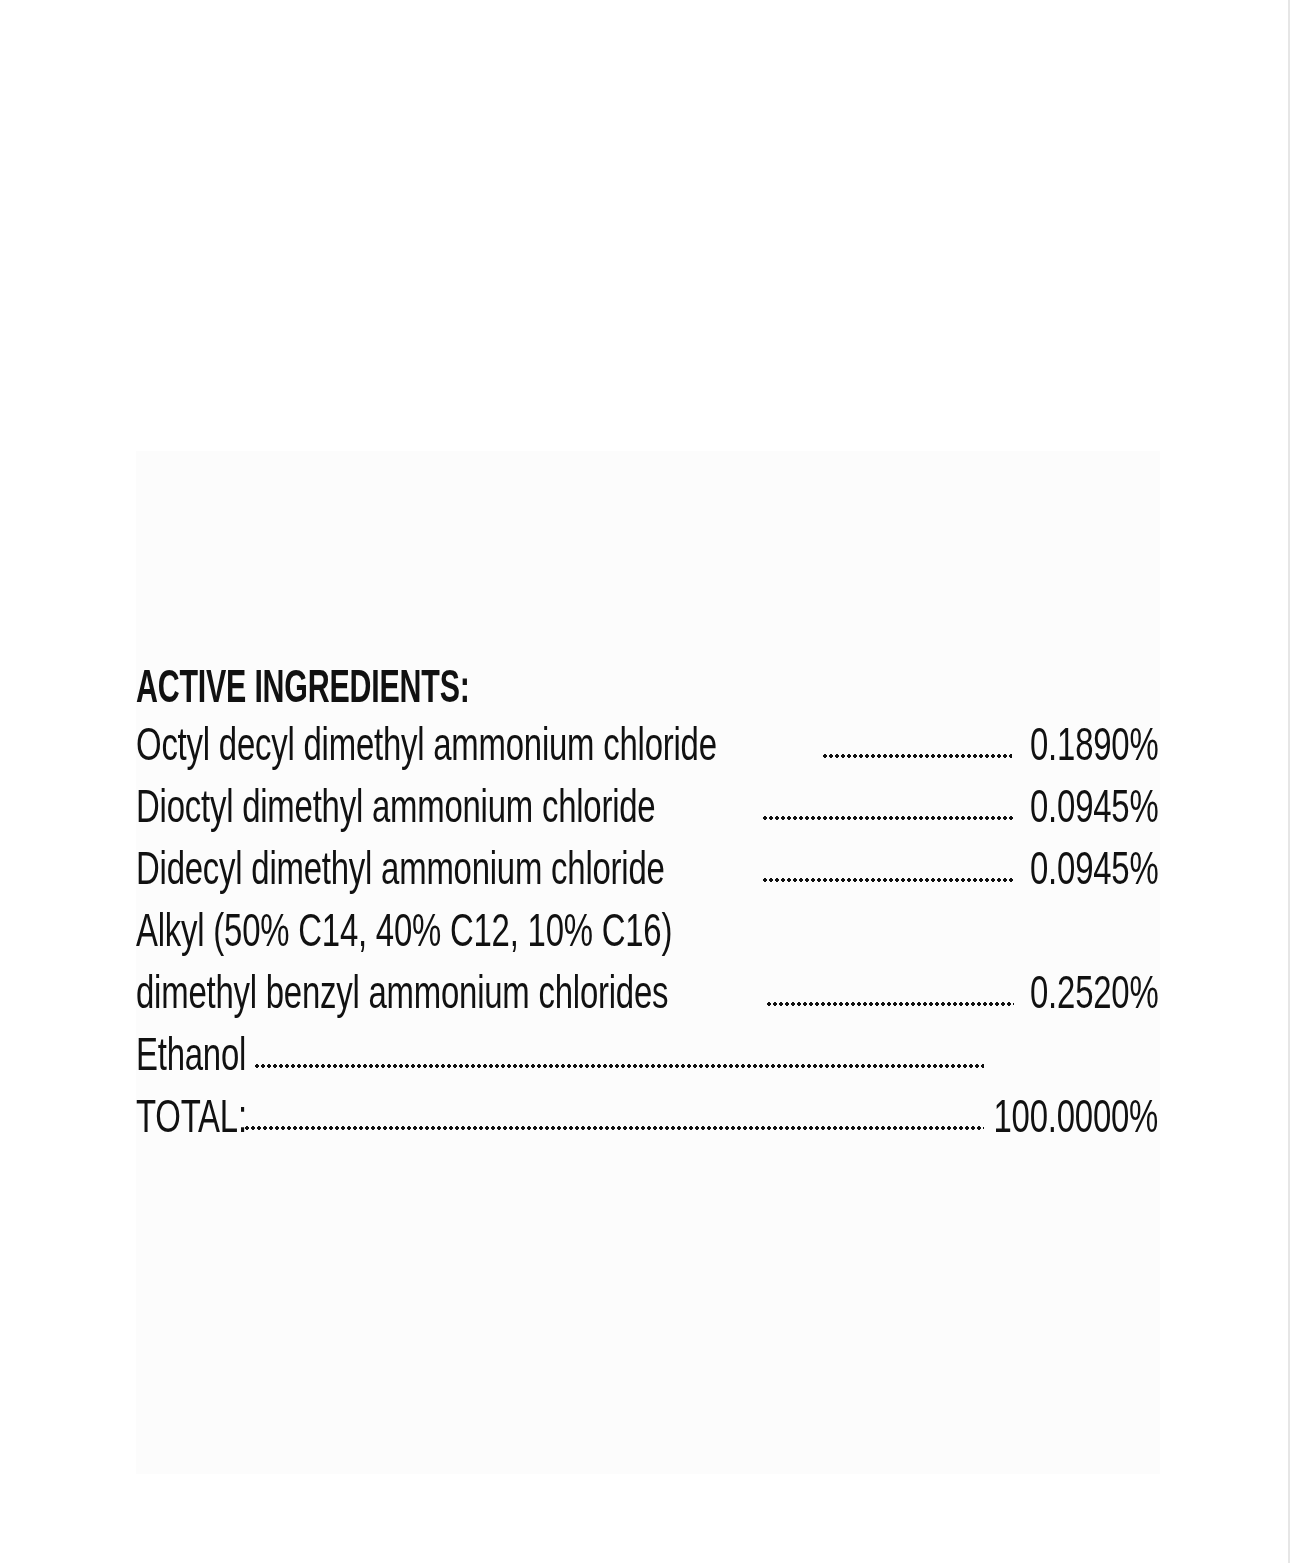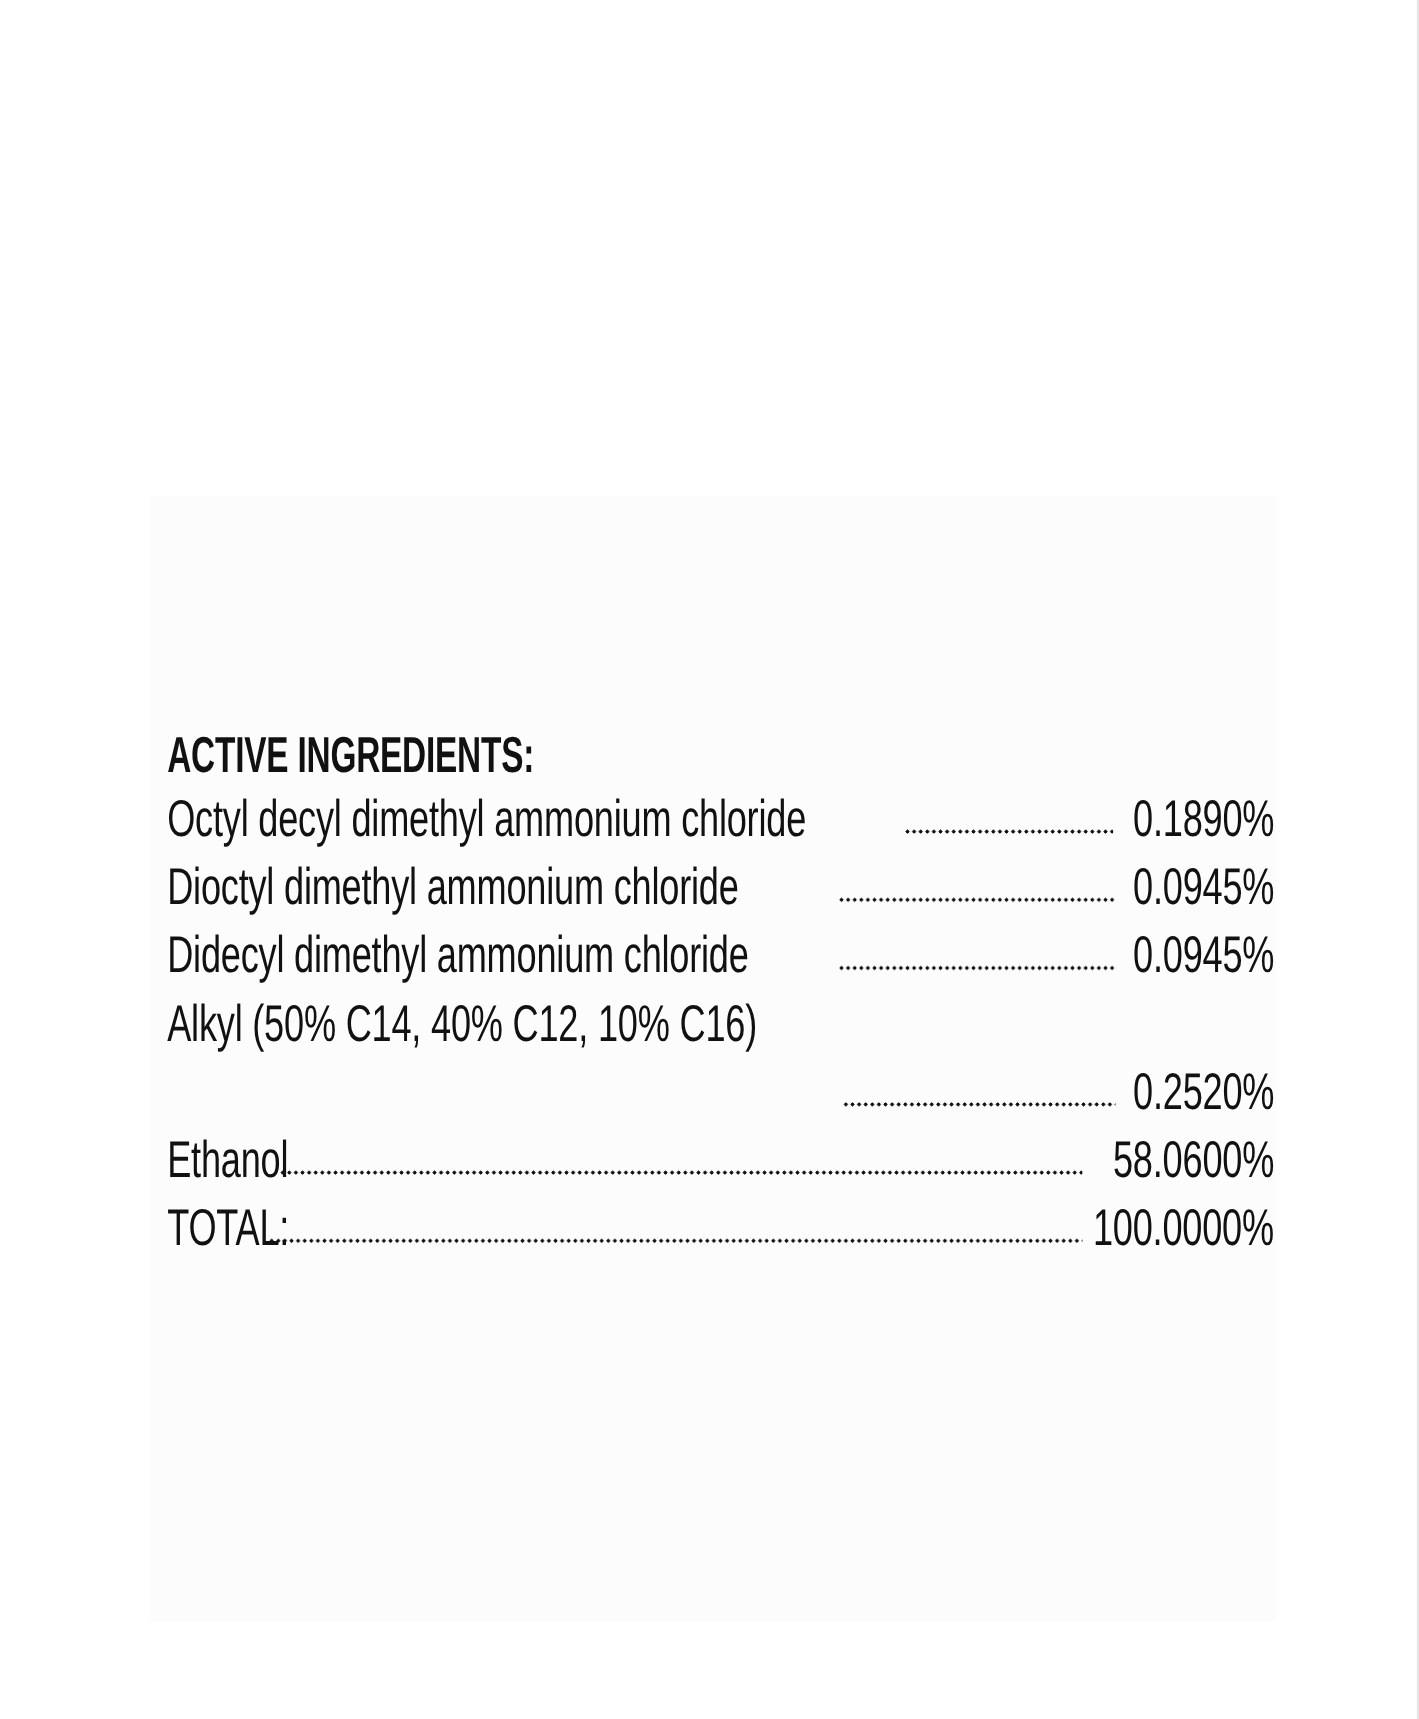--- a/index.html
+++ b/index.html
@@ -52,21 +52,21 @@
       letter-spacing: -0.3px;
     }
     .heading .squeeze {
       font-weight: bold;
       transform: scaleX(0.66);
       font-size: 46px;
     }
     .heading { height: 58px; }
     .row .name {
       position: absolute;
-      left: 16px;
+      left: 0;
       top: 0;
       text-decoration: underline;
     }
     .row .value-wrap {
       position: absolute;
       right: 8px;
       top: 0;
       text-align: left;
     }
     .row .value-wrap .squeeze {
@@ -120,28 +120,28 @@
     <span class="name"><span class="squeeze">Didecyl dimethyl ammonium chloride</span></span>
     <span class="leader" style="left:626px; width:252px;"></span>
     <span class="value-wrap"><span class="squeeze">0.0945%</span></span>
   </div>
 
   <div class="row">
     <span class="name"><span class="squeeze">Alkyl (50% C14, 40% C12, 10% C16)</span></span>
   </div>
 
   <div class="row">
+    <span class="name"><span class="squeeze">dimethyl benzyl ammonium chlorides</span></span>
     <span class="leader" style="left:630px; width:248px;"></span>
     <span class="value-wrap"><span class="squeeze">0.2520%</span></span>
   </div>
 
   <div class="row">
     <span class="name"><span class="squeeze">Ethanol</span></span>
     <span class="leader" style="left:118px; width:730px;"></span>
-    <span class="value-wrap"><span class="squeeze">58.0600%</span></span>
   </div>
 
 
   <div class="row">
     <span class="name"><span class="squeeze">TOTAL:</span></span>
     <span class="leader" style="left:108px; width:740px;"></span>
     <span class="value-wrap"><span class="squeeze">100.0000%</span></span>
   </div>
 
 

